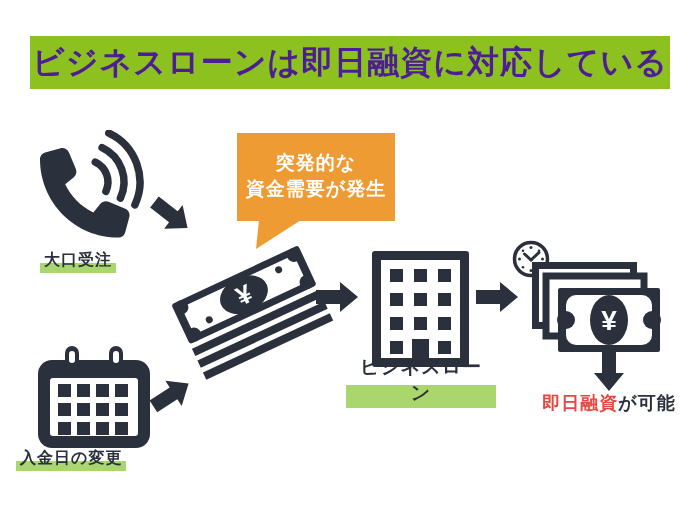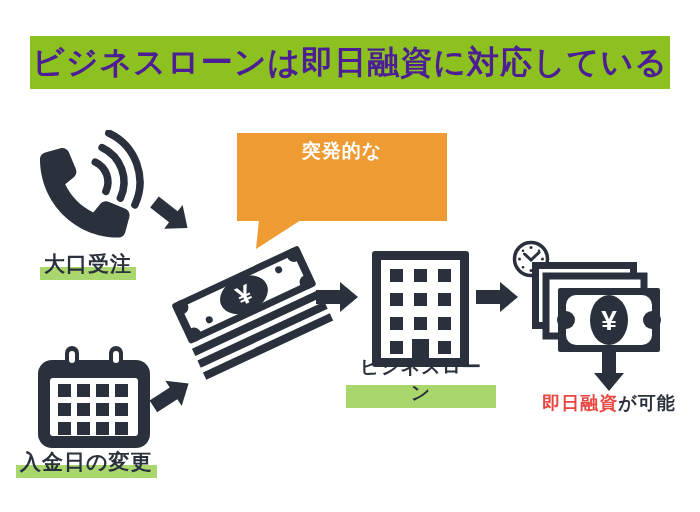--- a/index.html
+++ b/index.html
@@ -8,25 +8,25 @@
     --marker:#a9d76d;
     --orange:#ef9b33;
     --red:#e84640;
   }
   *{margin:0;padding:0;box-sizing:border-box;}
   body{background:#fff;font-family:"Liberation Sans","DejaVu Sans",sans-serif;}
   .canvas{position:relative;width:700px;height:512px;background:#fff;overflow:hidden;}
   .banner{position:absolute;left:30px;top:36px;width:640px;height:53px;background:var(--green);
           color:#4c1d95;font-size:32px;font-weight:bold;text-align:center;line-height:53px;letter-spacing:1px;}
   .abs{position:absolute;}
-  .label{font-size:21px;font-weight:bold;color:var(--dark);
+  .label{font-size:16px;font-weight:bold;color:var(--dark);
          background:linear-gradient(transparent 58%,var(--marker) 58%);
          padding:0 4px 2px 4px;display:inline-block;letter-spacing:1px;}
-  .bubble{position:absolute;left:237px;top:133px;width:210px;height:88px;background:var(--orange);
-          color:#fff;font-size:19px;font-weight:bold;text-align:center;line-height:26px;padding-top:5px;letter-spacing:1px;}
+  .bubble{position:absolute;left:237px;top:133px;width:158px;height:88px;background:var(--orange);
+          color:#fff;font-size:19px;font-weight:bold;text-align:center;line-height:26px;padding-top:17px;letter-spacing:1px;}
   .bubble-tail{position:absolute;left:237px;top:220px;}
   .result-text{position:absolute;left:518px;top:391px;width:182px;text-align:center;
                font-size:18px;font-weight:bold;letter-spacing:1px;}
   .result-text .hl{color:var(--red);}
   .result-text .rest{color:var(--dark);}
   svg{display:block;}
 </style>
 </head>
 <body>
 
@@ -41,20 +41,21 @@
       <path d="M68.8,3.1 A54,54 0 0 1 94.9,74.8"></path>
     </g>
     <path transform="translate(0,18) scale(0.175)" fill="#2b313c" d="M164.9 24.6c-7.7-18.6-28-28.5-47.4-23.2l-88 24C12.1 30.2 0 46 0 64C0 311.4 200.6 512 448 512c18 0 33.8-12.1 38.6-29.5l24-88c5.3-19.4-4.6-39.7-23.2-47.4l-96-40c-16.3-6.8-35.2-2.1-46.3 11.6L304.7 368C234.3 334.7 177.3 277.7 144 207.3L193.3 167c13.7-11.2 18.4-30 11.6-46.3l-40-96z"></path>
   </svg>
   <div class="abs" style="left:40px;top:250px;">
     <span class="label">大口受注</span>
   </div>
 
   <div class="bubble">
     <div>突発的な</div>
+    <div>資金需要が発生</div>
   </div>
   <svg class="bubble-tail" width="70" height="29" viewBox="0 0 70 29">
     <polygon points="22,0 64,0 19,29" fill="#ef9b33"></polygon>
   </svg>
 
   <svg class="abs" style="left:148px;top:192px;" width="46" height="46" viewBox="0 0 46 46">
     <path d="M2,16 H26 V8 L44,23 L26,38 V30 H2 Z" fill="#2b313c" transform="rotate(38 23 23)"></path>
   </svg>
 
   <svg class="abs" style="left:148px;top:372px;" width="46" height="46" viewBox="0 0 46 46">

